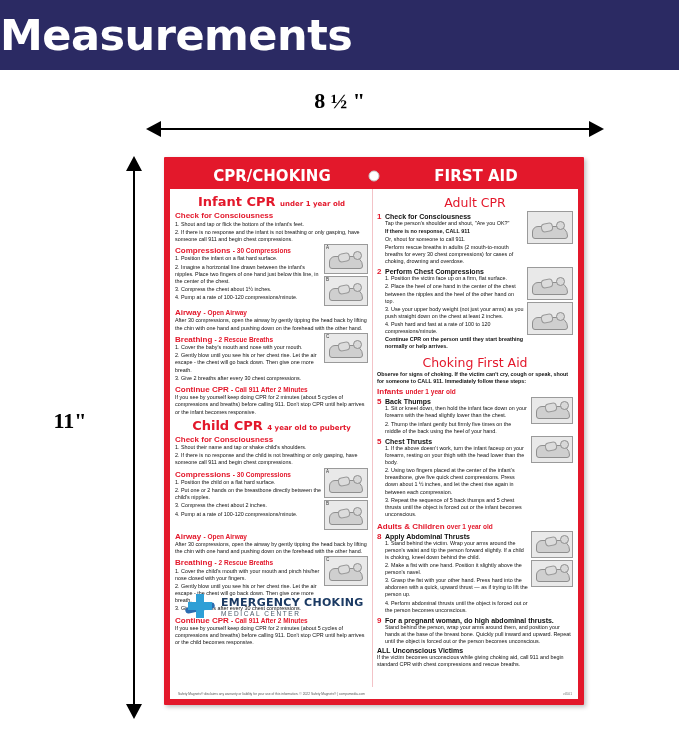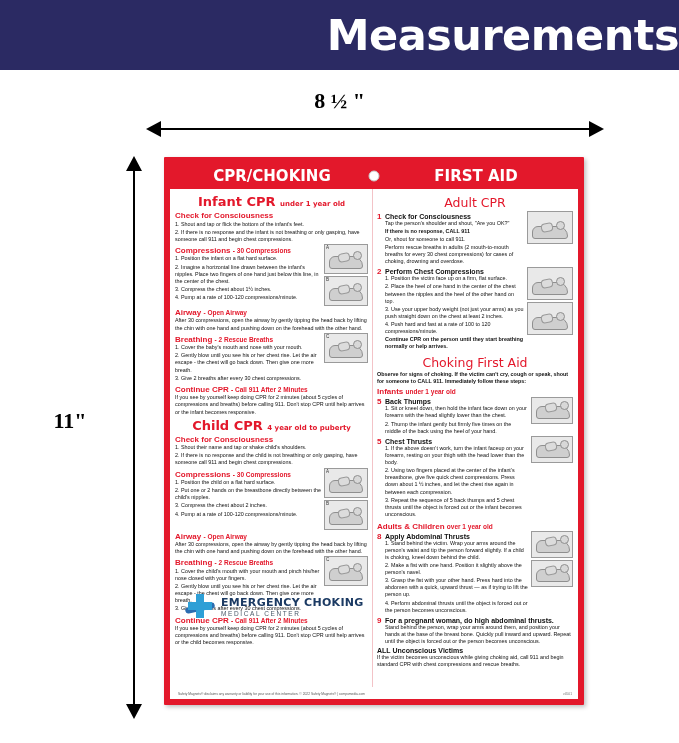--- a/index.html
+++ b/index.html
@@ -10,21 +10,21 @@
     font-family:"Liberation Sans", sans-serif;
     color:#000;
     overflow:hidden;
     position:relative;
   }
 
   
   .banner {
     position:absolute; left:0; top:0; width:679px; height:70px;
     background:#2b2a63;
-    display:flex; align-items:center; justify-content:flex-end;
+    display:flex; align-items:center; justify-content:flex-start;
   }
   .banner-title {
     color:#ffffff;
     font-family:"DejaVu Sans", sans-serif;
     font-weight:bold;
     font-size:43px;
     letter-spacing:-0.5px;
   }
 
   

